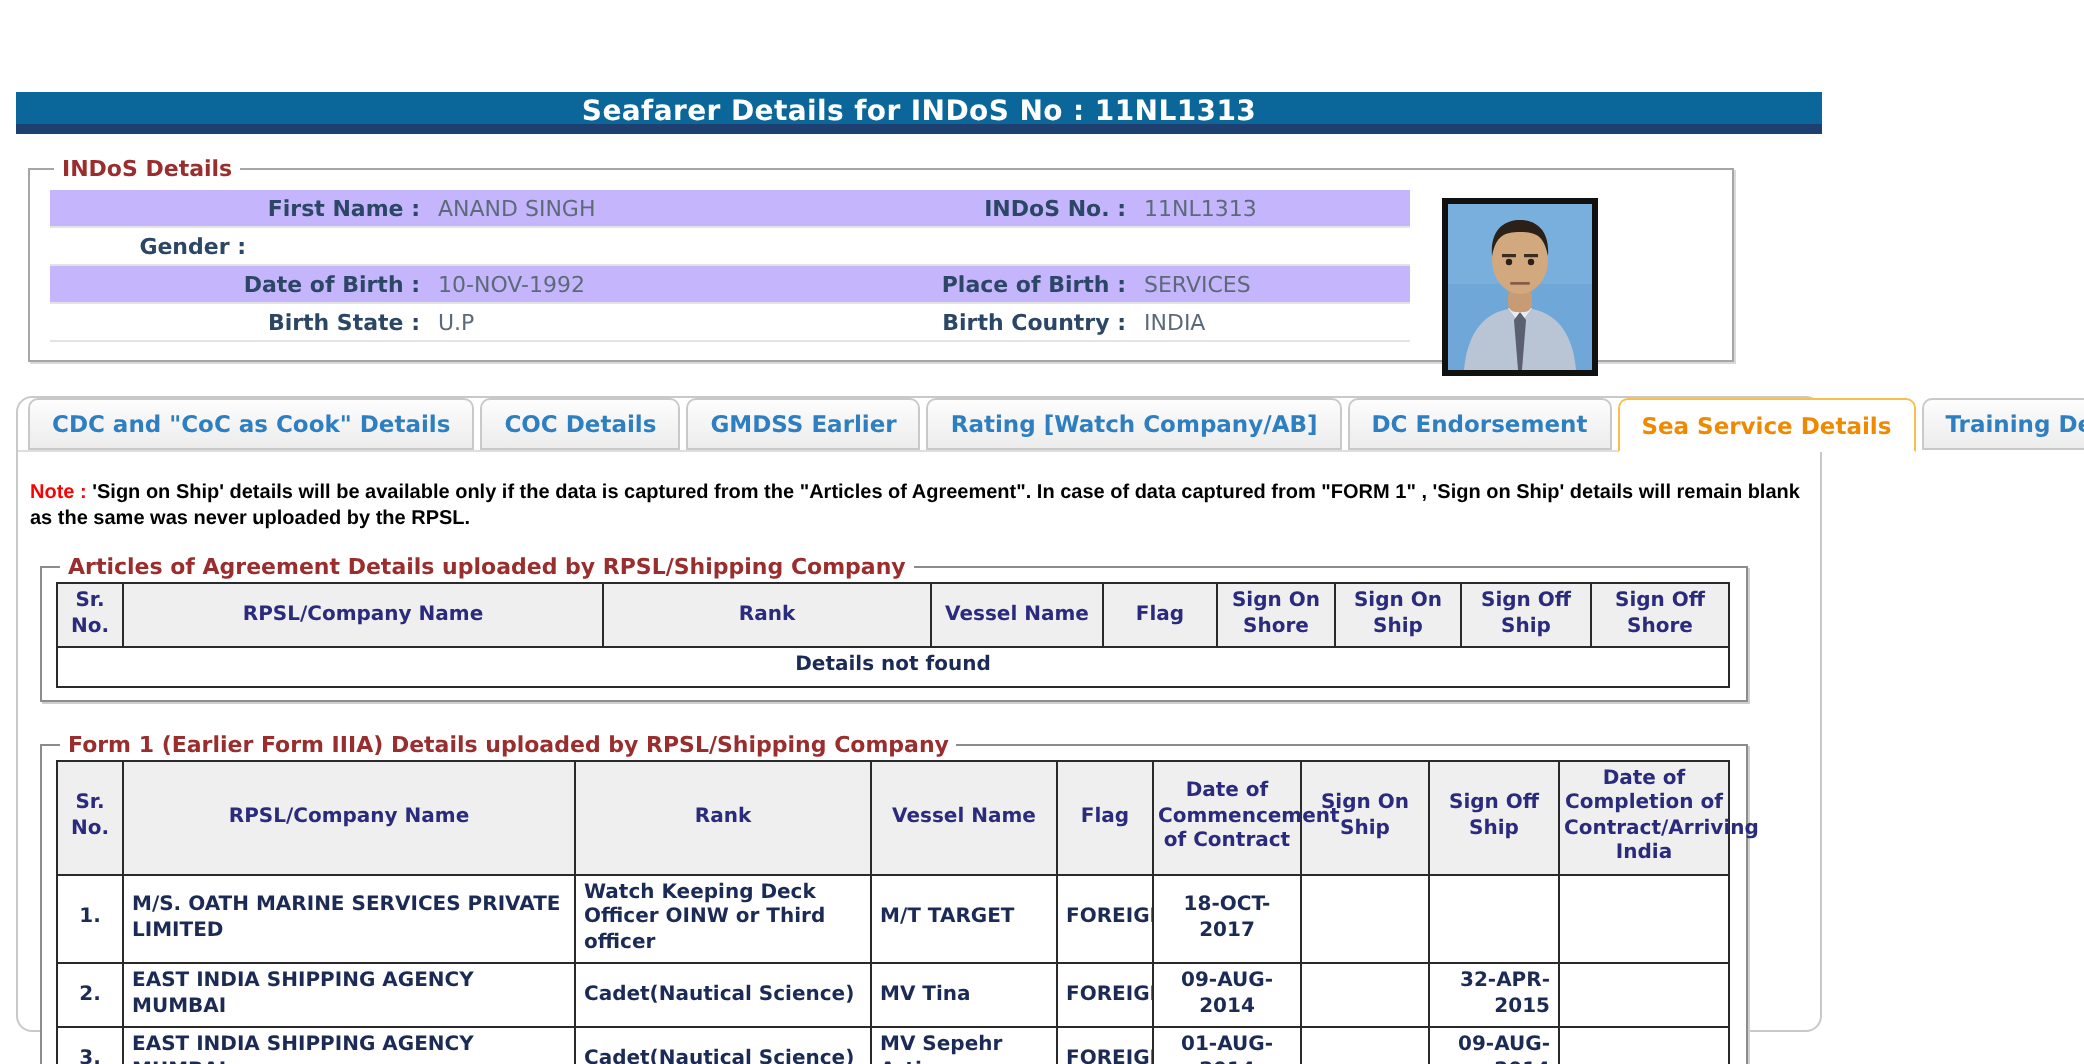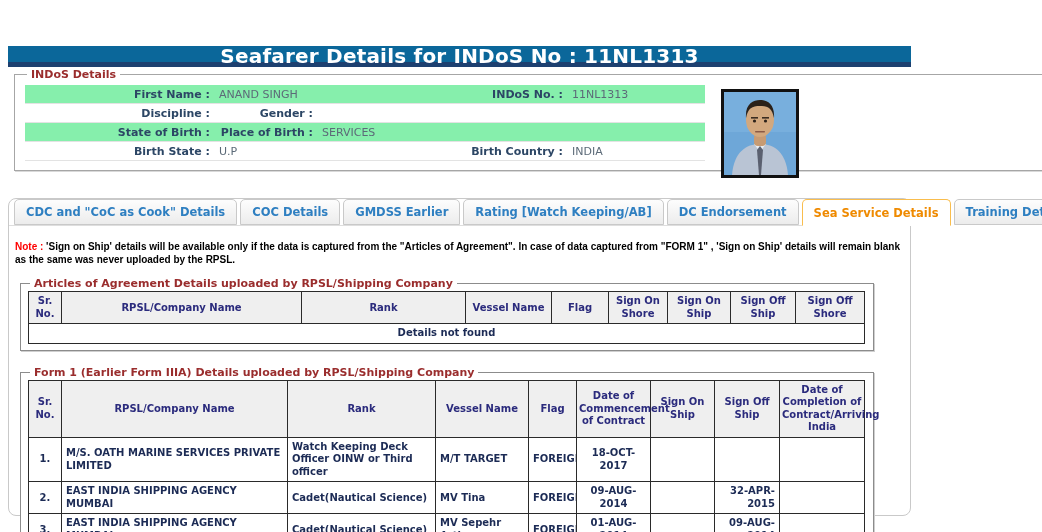--- a/index.html
+++ b/index.html
@@ -3,36 +3,36 @@
 <meta charset="utf-8">
 <style>
   * { box-sizing: border-box; margin: 0; padding: 0; }
   html, body { width: 1042px; height: 532px; background: #ffffff; overflow: hidden; }
   body { font-family: "DejaVu Sans", "Liberation Sans", sans-serif; position: relative; font-size: 11px; }
 
   
   .title-bar {
     position: absolute; left: 8px; top: 46px; width: 903px; height: 21px;
     background: #0b679a; border-bottom: 5px solid #1d4070;
-    color: #ffffff; font-weight: bold; font-size: 20px; text-align: center; line-height: 21px;
+    color: #ffffff; font-weight: bold; font-size: 14px; text-align: center; line-height: 21px;
     letter-spacing: 0.2px;
   }
 
   
   fieldset.indos {
-    position: absolute; left: 14px; top: 68px; width: 1029px; height: 103px;
+    position: absolute; left: 14px; top: 78px; width: 853px; height: 103px;
     border: 1px solid #a6a6a6; box-shadow: 1px 1px 0 #d9d9d9; background: #fff;
     padding: 4px 0 0 10px;
   }
   fieldset.indos legend, fieldset.tbl legend {
     color: #9a2d2d; font-weight: bold; font-size: 11px; padding: 0 4px; margin-left: 2px;
   }
   .detail-rows { width: 680px; }
   .detail-row { display: flex; height: 19px; line-height: 19px; border-bottom: 1px solid #e3e3e3; }
-  .detail-row.stripe { background: #86efac; }
+  .detail-row.stripe { background: #c4b5fd; }
   .dlabel { font-weight: bold; color: #2c4665; text-align: right; padding-right: 5px; }
   .dlabel.l { width: 190px; }
   .dlabel.r { width: 103px; }
   .dvalue { color: #5c6a78; }
   .dvalue.l { width: 250px; padding-left: 4px; }
   .dvalue.r { flex: 1; padding-left: 4px; }
 
   .photo-frame {
     position: absolute; left: 706px; top: 8px; width: 78px; height: 89px;
     border: 3px solid #111; background: #6ea7d8; overflow: hidden;
@@ -93,25 +93,25 @@
 <fieldset class="indos">
   <legend>INDoS Details</legend>
   <div class="detail-rows">
     <div class="detail-row stripe">
       <span class="dlabel l">First Name :</span>
       <span class="dvalue l">ANAND SINGH</span>
       <span class="dlabel r">INDoS No. :</span>
       <span class="dvalue r">11NL1313</span>
     </div>
     <div class="detail-row">
-      <span class="dlabel l">Discipline :</span>
       <span class="dlabel r">Gender :</span>
     </div>
     <div class="detail-row stripe">
-      <span class="dlabel l">State of Birth :</span>
+      <span class="dlabel l">Date of Birth :</span>
+      <span class="dvalue l">10-NOV-1992</span>
       <span class="dlabel r">Place of Birth :</span>
       <span class="dvalue r">SERVICES</span>
     </div>
     <div class="detail-row">
       <span class="dlabel l">Birth State :</span>
       <span class="dvalue l">U.P</span>
       <span class="dlabel r">Birth Country :</span>
       <span class="dvalue r">INDIA</span>
     </div>
   </div>
@@ -140,21 +140,21 @@
       <rect x="31" y="39" width="10" height="1.4" rx="0.7" fill="#8a5a46"></rect>
     </svg>
   </div>
 </fieldset>
 
 <div class="tab-container">
   <div class="tab-strip">
     <div class="tab">CDC and "CoC as Cook" Details</div>
     <div class="tab">COC Details</div>
     <div class="tab">GMDSS Earlier</div>
-    <div class="tab">Rating [Watch Keeping/AB]</div>
+    <div class="tab">Rating [Watch Company/AB]</div>
     <div class="tab">DC Endorsement</div>
     <div class="tab active">Sea Service Details</div>
     <div class="tab">Training Details</div>
   </div>
 
   <div class="note">
     <span class="note-prefix">Note :</span><span> 'Sign on Ship' details will be available only if the data is captured from the "Articles of Agreement". In case of data captured from "FORM 1" , 'Sign on Ship' details will remain blank as the same was never uploaded by the RPSL.</span>
   </div>
 
   <fieldset class="tbl">

